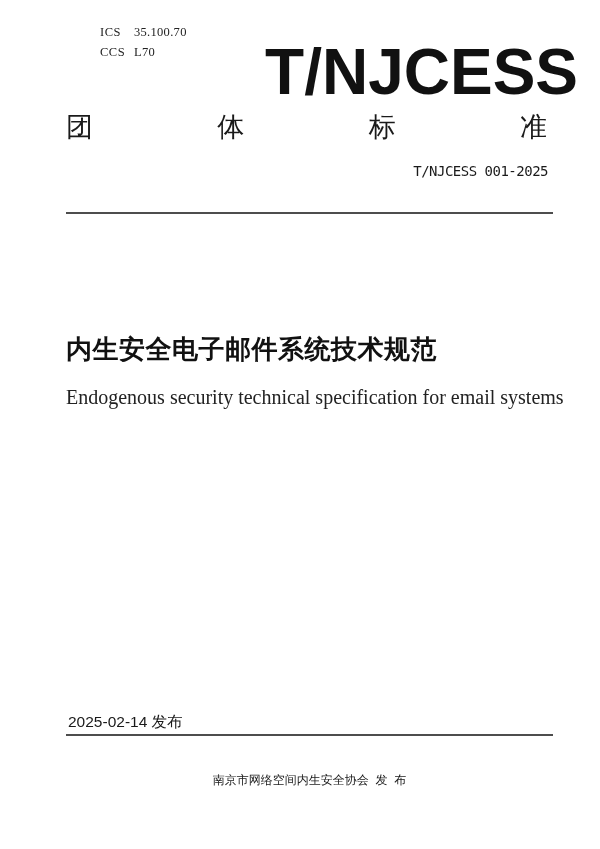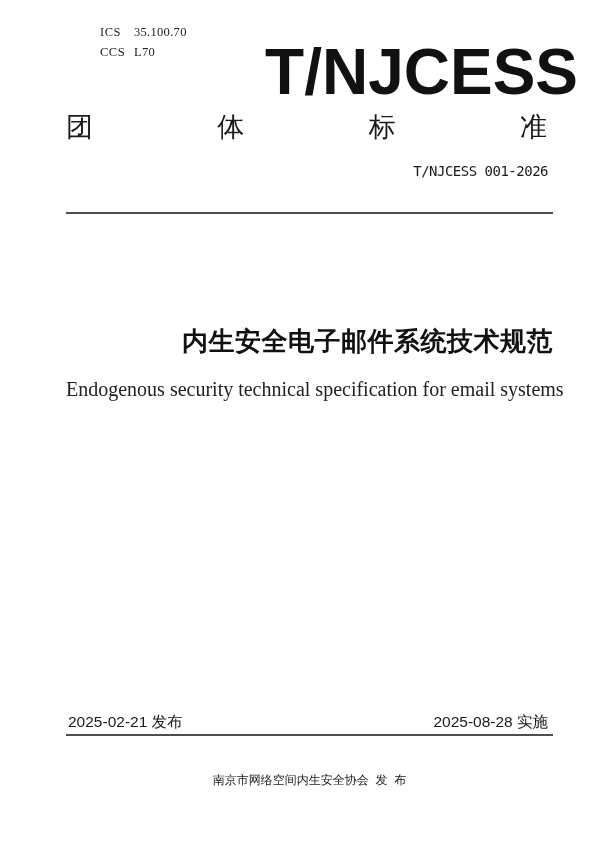--- a/index.html
+++ b/index.html
@@ -77,23 +77,23 @@
     height: 1.5px;
     background: #4d4d4d;
   }
   .rule-top { top: 212px; }
   .rule-bottom { top: 734px; }
 
   
   .title-block {
     position: absolute;
     left: 66px;
-    top: 324px;
+    top: 332px;
     width: 487px;
-    text-align: right;
+    text-align: left;
   }
   .title-zh {
     font-size: 26px;
     font-weight: bold;
     letter-spacing: 0.5px;
     color: #111111;
     white-space: nowrap;
   }
   .title-en {
     margin-top: 19px;
@@ -146,31 +146,30 @@
 
   <div class="logo">T/NJCESS</div>
 
   <div class="standard-type">
     <span>团</span>
     <span>体</span>
     <span>标</span>
     <span>准</span>
   </div>
 
-  <div class="standard-number">T/NJCESS 001-2026</div>
+  <div class="standard-number">T/NJCESS 001-2025</div>
 
   <div class="rule rule-top"></div>
 
   <div class="title-block">
     <div class="title-zh">内生安全电子邮件系统技术规范</div>
     <div class="title-en">Endogenous security technical specification for email systems</div>
   </div>
 
   <div class="dates">
-    <span>2025-02-21 发布</span>
-    <span>2025-08-28 实施</span>
+    <span>2025-02-14 发布</span>
   </div>
 
   <div class="rule rule-bottom"></div>
 
   <div class="publisher">南京市网络空间内生安全协会  发  布</div>
 
 </div>
 
 </body></html>

